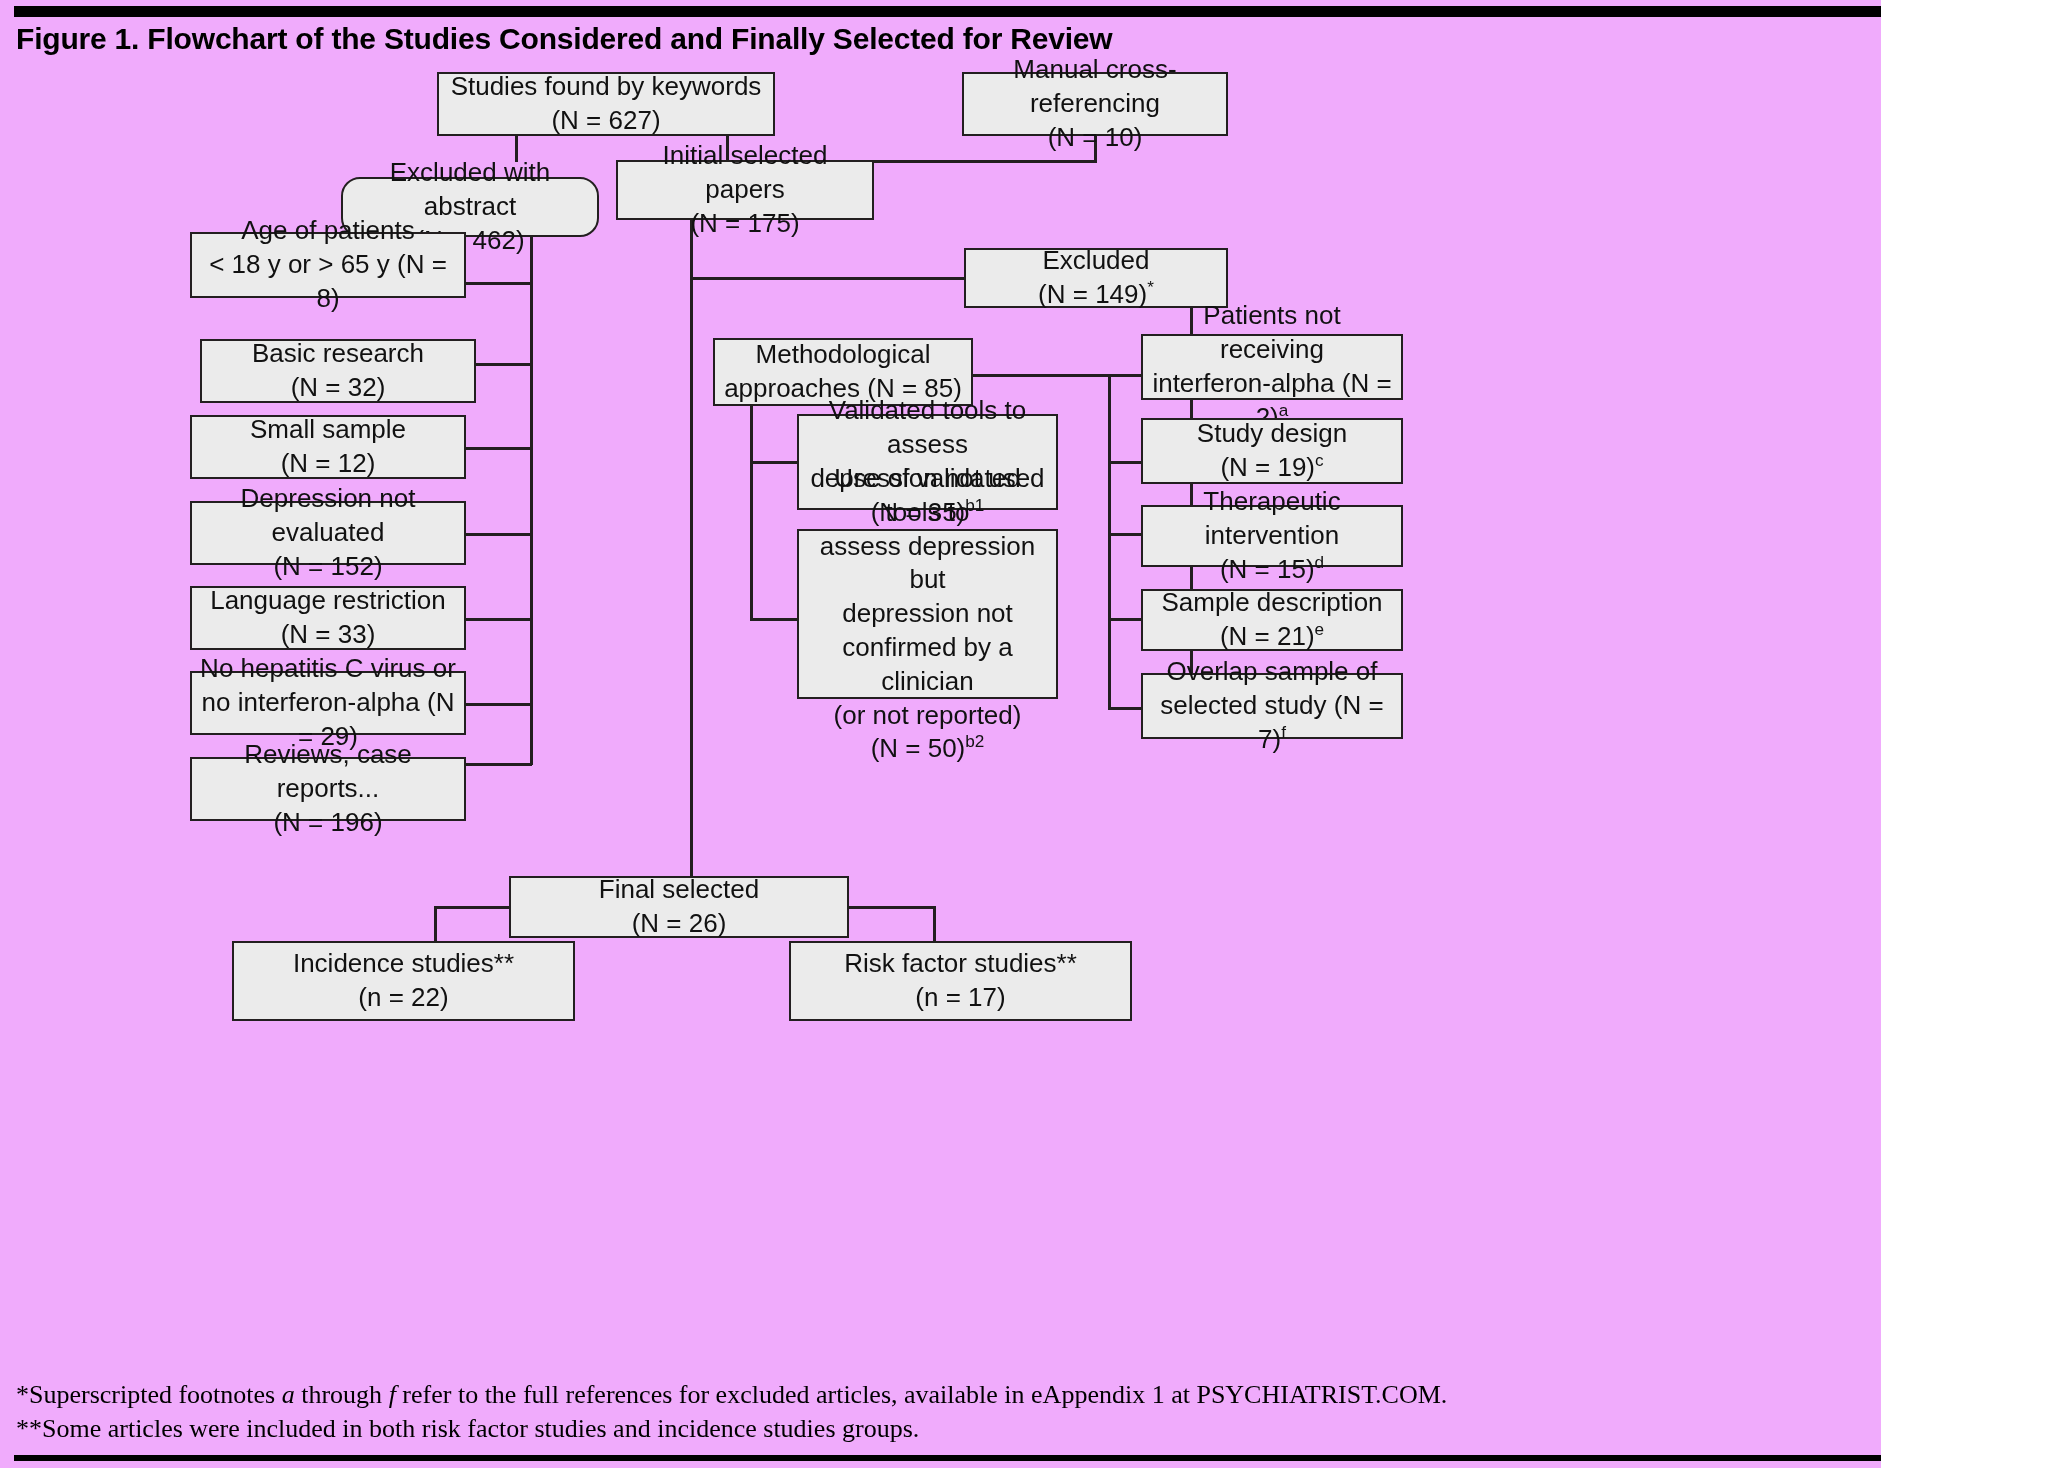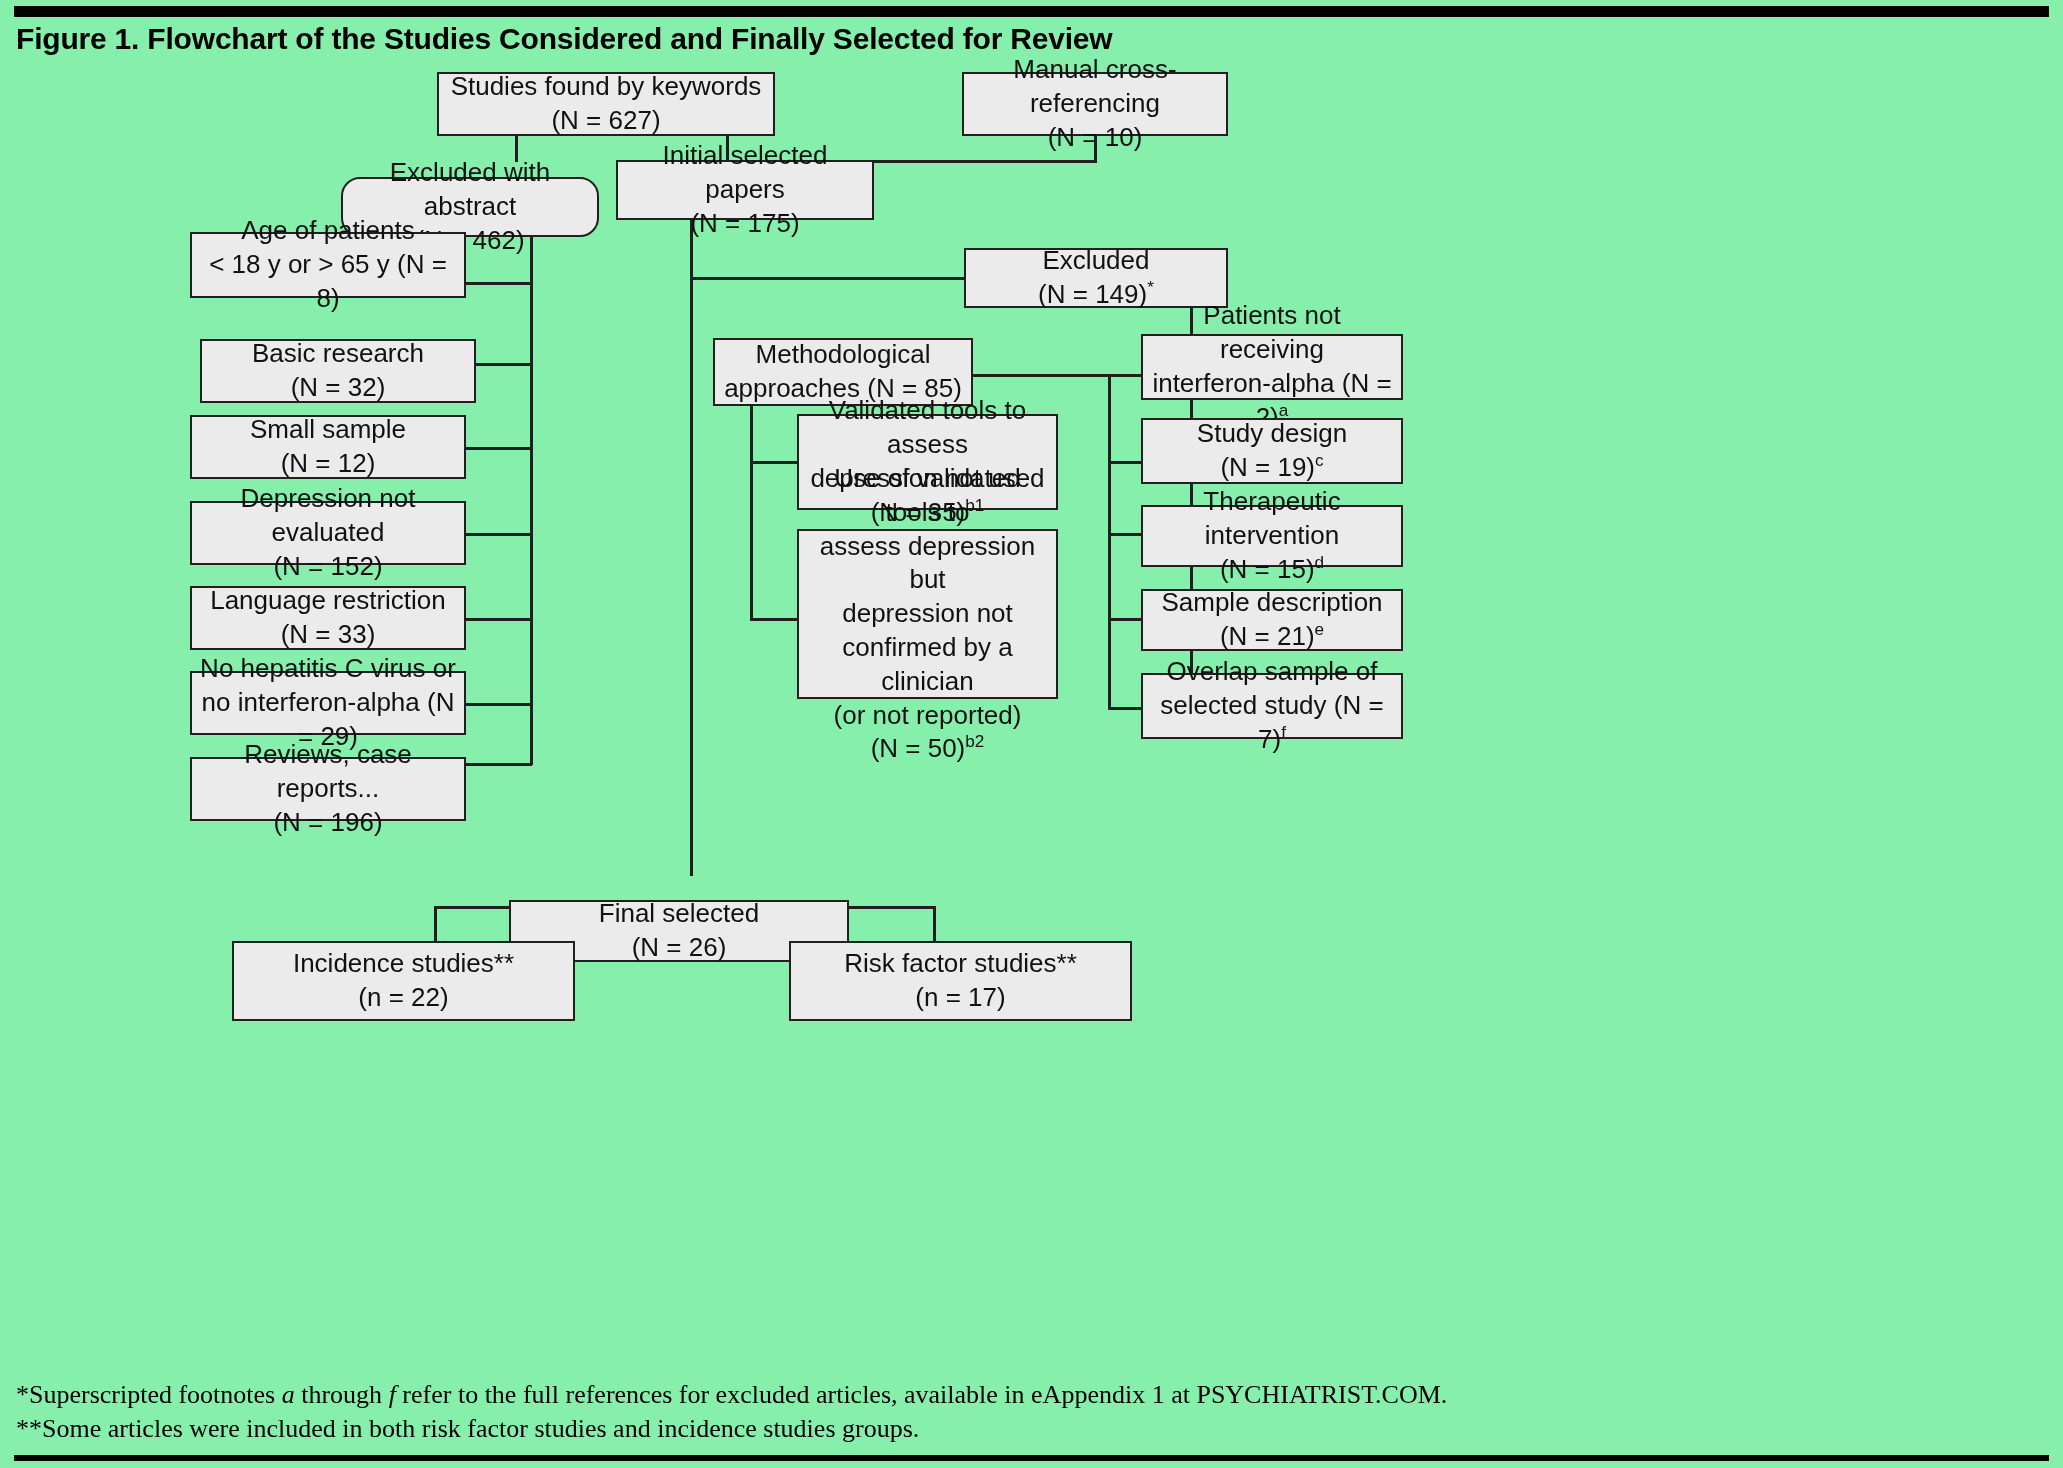--- a/index.html
+++ b/index.html
@@ -6,24 +6,24 @@
     margin: 0;
     padding: 0;
     background: #ffffff;
   }
   body {
     font-family: "Liberation Sans", sans-serif;
     color: #000000;
   }
   #page {
     position: relative;
-    width: 2063px;
+    width: 1881px;
     height: 1468px;
     overflow: hidden;
-    background: #86efac;
+    background: #f0abfc;
   }
   .rule-top {
     position: absolute;
     left: 14px;
     top: 6px;
     width: 2035px;
     height: 11px;
     background: #000000;
   }
   .rule-bottom {
@@ -271,21 +271,21 @@
     </span>
   </div>
 
   <div class="box" style="left:1141px; top:673px; width:262px; height:66px;">
     <span class="lines">
       <span>Overlap sample of</span><br>
       <span>selected study (N = 7)</span><sup>f</sup>
     </span>
   </div>
 
-  <div class="box" style="left:509px; top:876px; width:340px; height:62px;margin-top:24px;">
+  <div class="box" style="left:509px; top:876px; width:340px; height:62px;">
     <span class="lines">
       <span>Final selected</span><br>
       <span>(N = 26)</span>
     </span>
   </div>
 
   <div class="box" style="left:232px; top:941px; width:343px; height:80px;">
     <span class="lines">
       <span>Incidence studies**</span><br>
       <span>(n = 22)</span>

